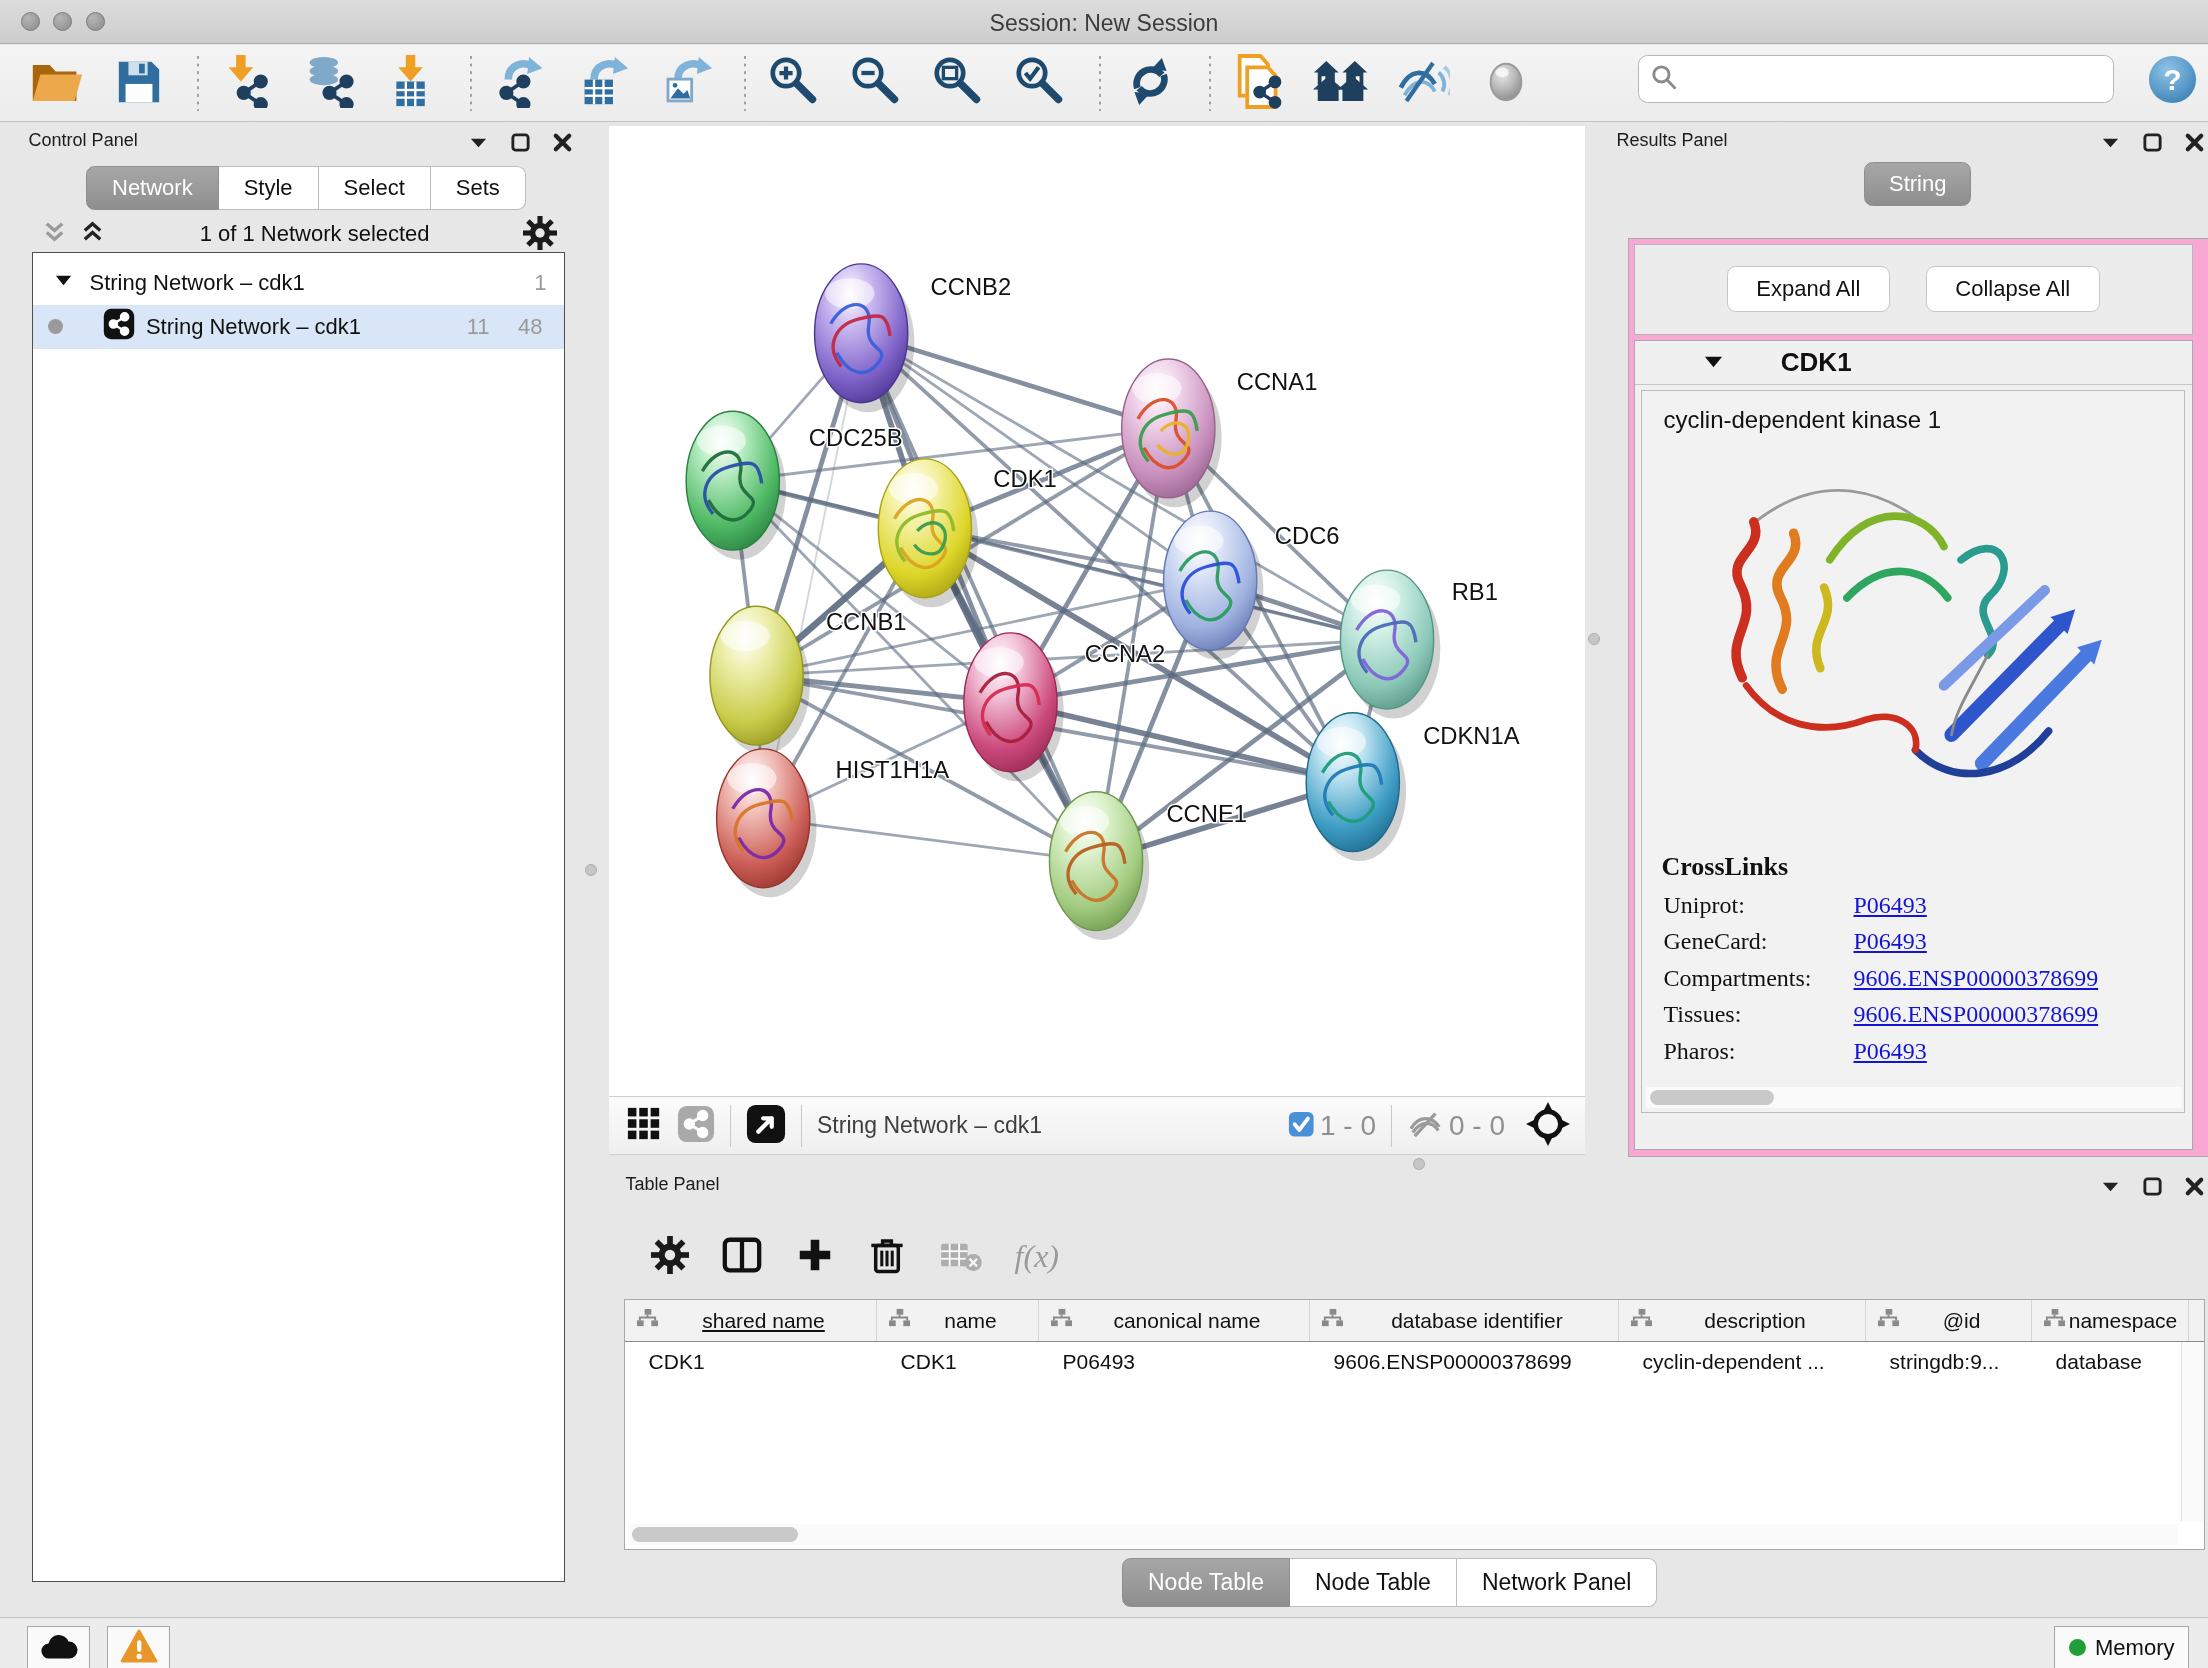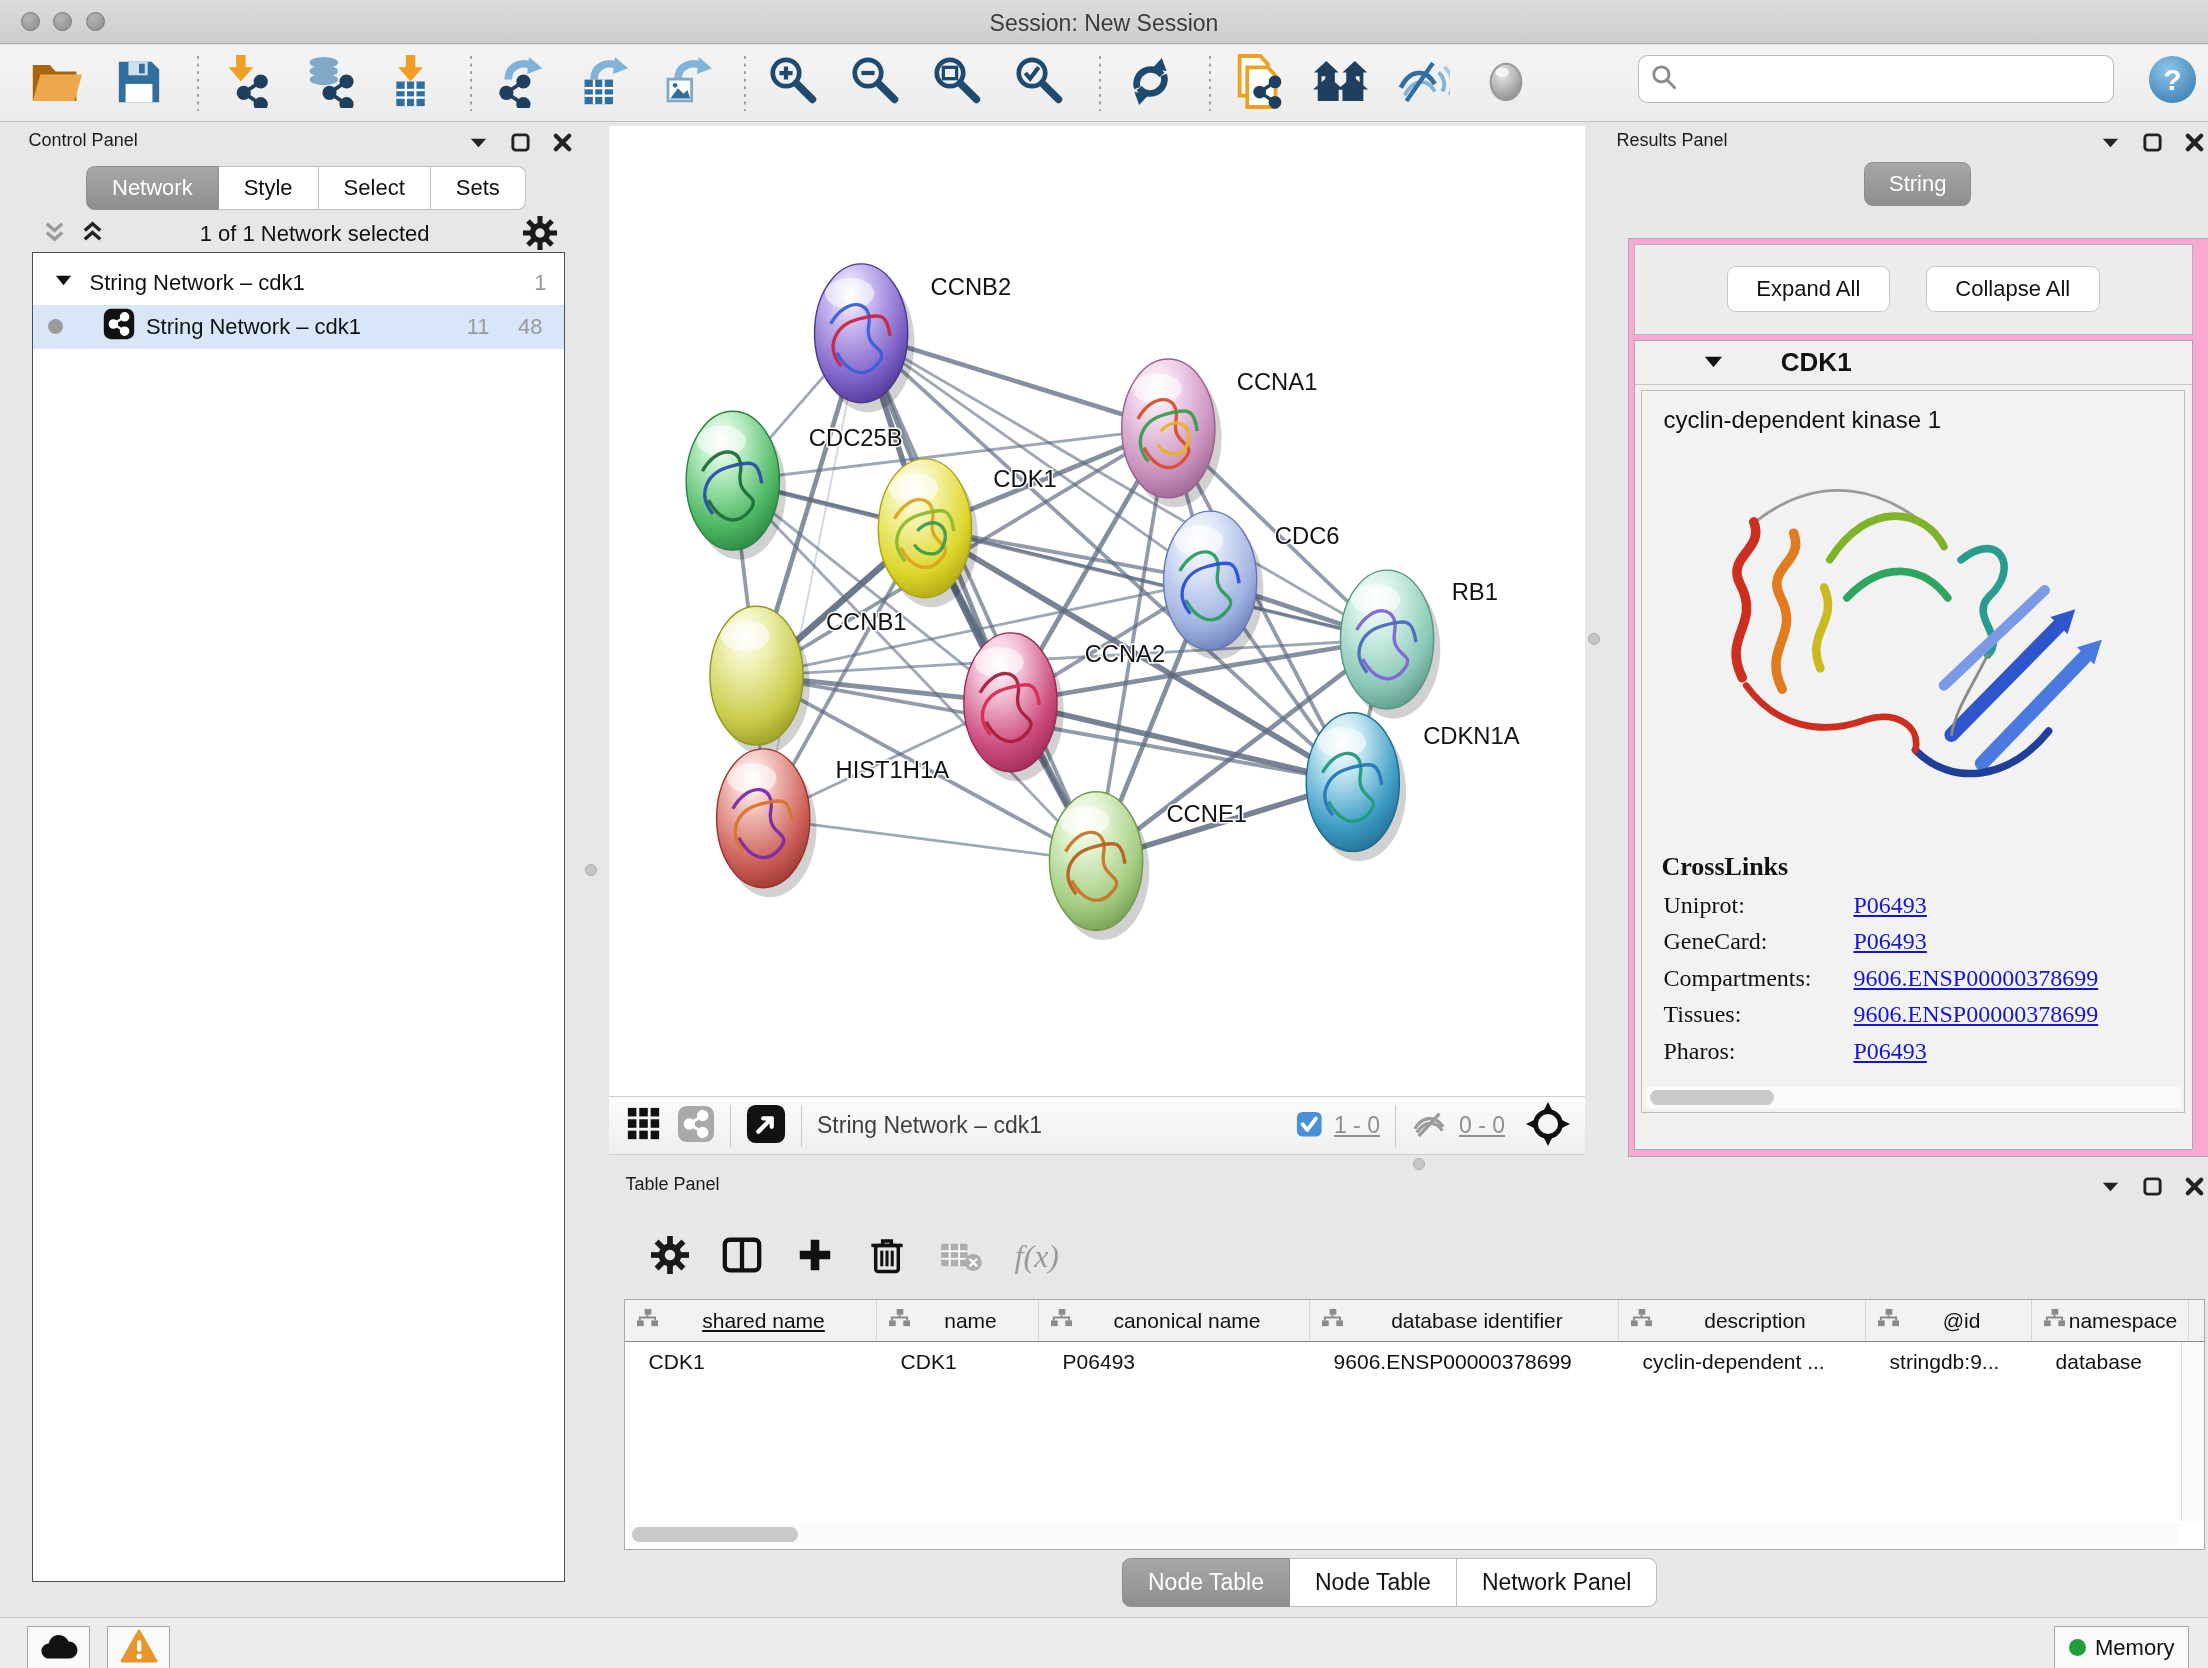--- a/index.html
+++ b/index.html
@@ -45,21 +45,21 @@
   .tree-row.sel{background:#d8e6f8;}
   .count{color:#9a9a9a;}
 
   
   .netview{left:609px;top:126px;width:976px;height:970px;background:#fff;}
   .net-footer{left:609px;top:1096px;width:976px;height:59px;
     background:linear-gradient(#fbfbfb,#efefef);border-top:1px solid #cfcfcf;
     border-bottom:1px solid #cfcfcf;display:flex;align-items:center;}
   .nf-sep{width:1px;height:42px;background:#c9c9c9;margin:0 15px;}
   .nf-text{font-size:23px;color:#3f3f3f;}
-  .nf-count{font-size:23px;color:#8f8f8f;margin-left:10px;text-decoration:underline;}
+  .nf-count{font-size:28px;color:#8f8f8f;margin-left:4px;}
 
   
   .res-outer{left:1628px;top:202px;width:598px;height:919px;background:#f9a8d4;
     border:1px solid #a9a9a9;margin-top:36px;}
   .res-btnbox{position:absolute;left:4.8px;top:4.8px;width:559px;height:91px;background:#ececec;
     border:1px solid #b5b5b5;display:flex;align-items:center;justify-content:center;gap:36px;}
   .res-btn{height:46px;padding:0 28.5px;background:#fff;border:1px solid #c6c6c6;border-radius:8.6px;
     font-size:22px;display:flex;align-items:center;}
   .cdk-box{position:absolute;left:4.8px;top:101px;width:559px;height:810px;background:#f0f0f0;
     border:1px solid #a9a9a9;}

